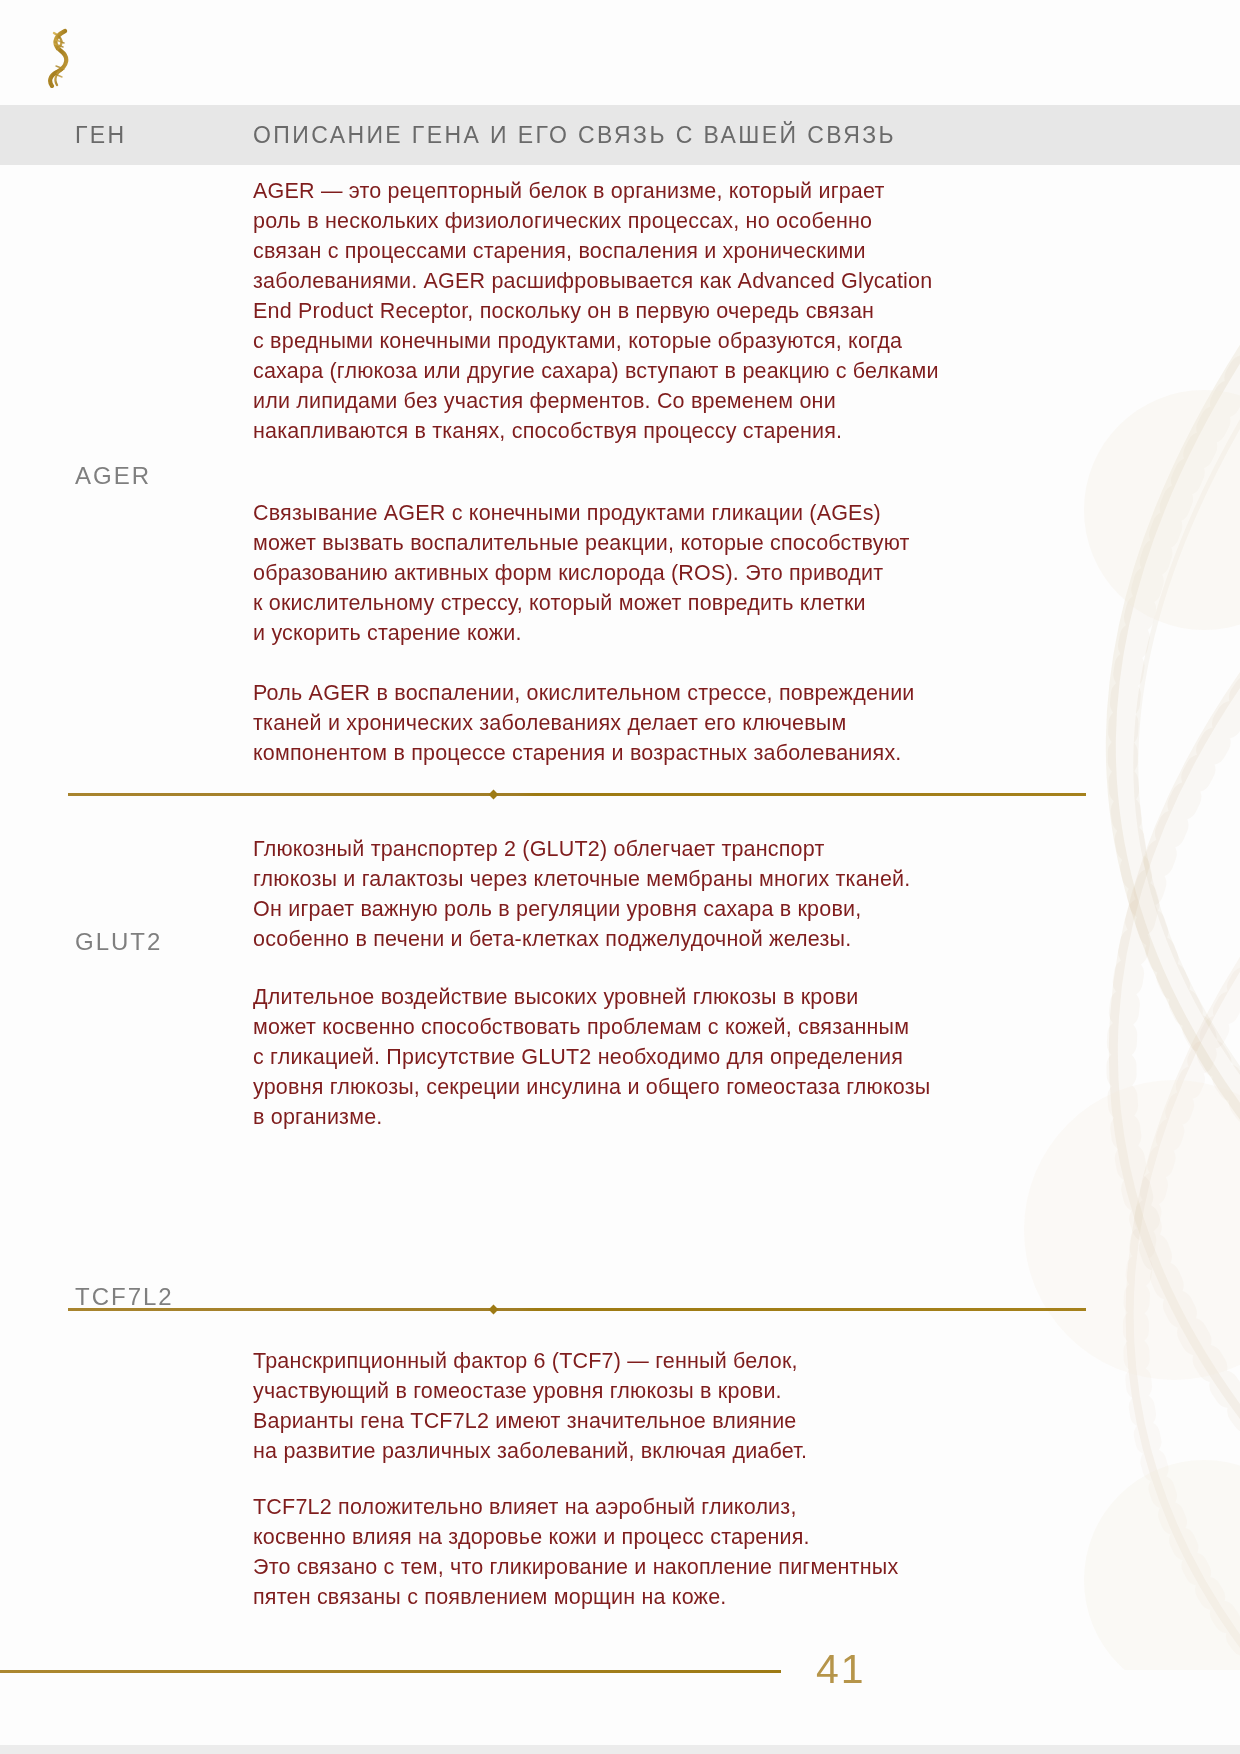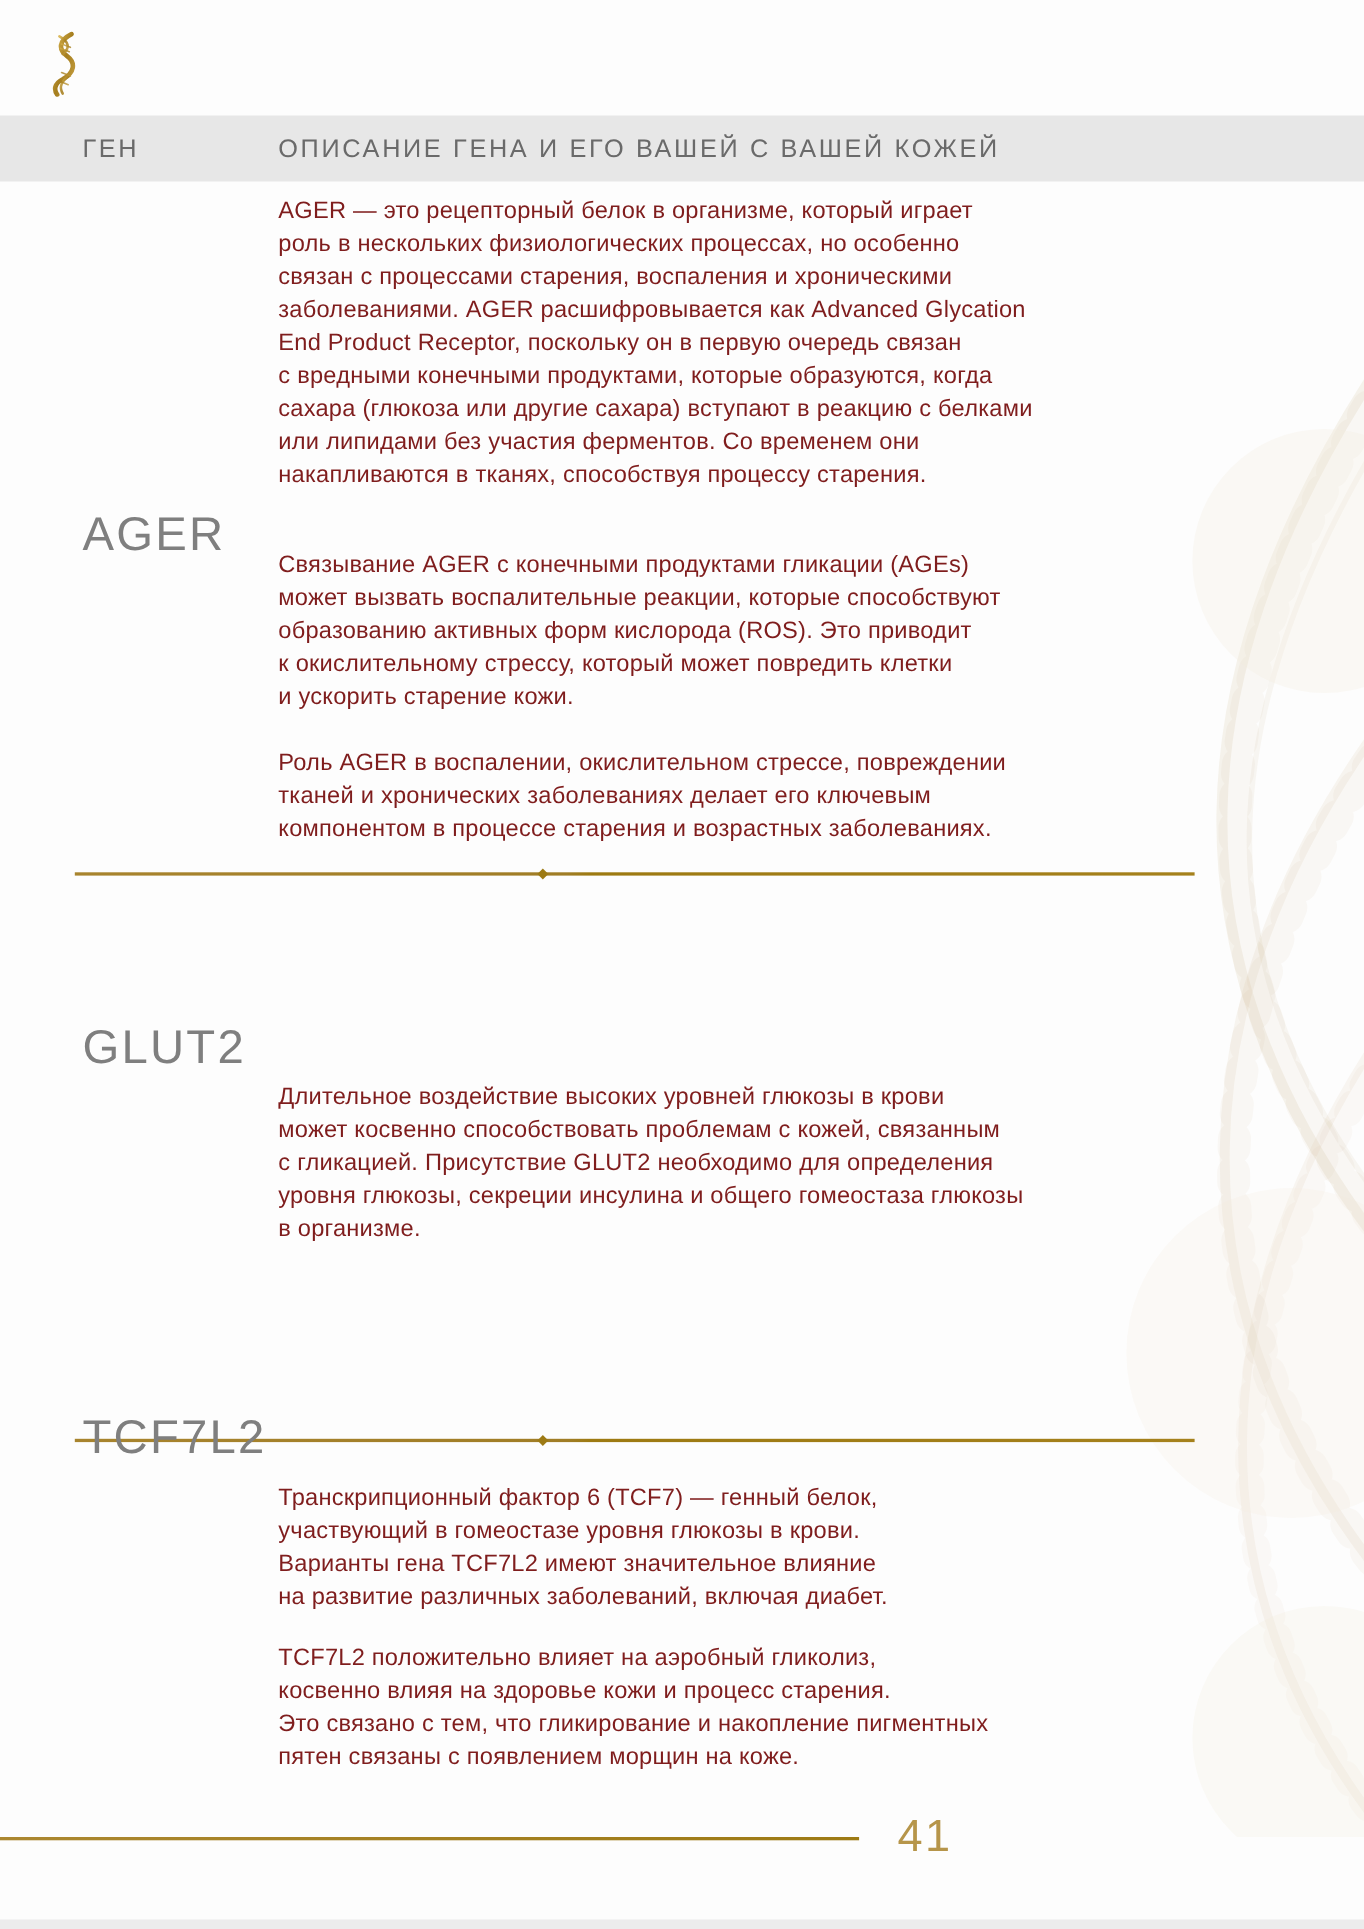--- a/index.html
+++ b/index.html
@@ -18,21 +18,21 @@
   .th{
     position:absolute;top:50%;transform:translateY(-50%);
     font-size:23px;font-weight:300;color:#6a6a6a;letter-spacing:2.4px;
     white-space:nowrap;
   }
   .th-gene{left:75px;}
   .th-desc{left:253px;}
   
   .gene-label{
     position:absolute;left:75px;
-    font-size:43px;font-weight:300;color:#7f7f7f;letter-spacing:2px;
+    font-size:24px;font-weight:300;color:#7f7f7f;letter-spacing:2px;
     white-space:nowrap;
   }
   
   .para{
     position:absolute;left:253px;width:870px;
     font-size:21.5px;line-height:30px;font-weight:300;
     color:#7f1d1d;letter-spacing:.2px;
     white-space:pre-line;
   }
   
@@ -98,21 +98,21 @@
     <g fill="none" stroke="url(#goldlg)" stroke-linecap="round">
       <path d="M21 3 C9 9 9 17 17 23 C25 29 24 38 13 44 C5 48 5 54 8 58" stroke-width="4.2"></path>
       <path d="M10 5 C19 10 20 16 13 21" stroke-width="2.4" opacity="0.9"></path>
       <path d="M19 41 C11 46 10 52 13 57" stroke-width="2.4" opacity="0.9"></path>
       <path d="M12 12 l8 3 M11 16 l8 3 M12 38 l8 3 M11 46 l7 3" stroke-width="1.5" opacity="0.8"></path>
     </g>
   </svg>
 
   <div class="thead">
     <span class="th th-gene">ГЕН</span>
-    <span class="th th-desc">ОПИСАНИЕ ГЕНА И ЕГО ВАШЕЙ С ВАШЕЙ КОЖЕЙ</span>
+    <span class="th th-desc">ОПИСАНИЕ ГЕНА И ЕГО СВЯЗЬ С ВАШЕЙ СВЯЗЬ</span>
   </div>
 
   <div class="gene-label" style="top:462px">AGER</div>
   <div class="para" style="top:176px">AGER — это рецепторный белок в организме, который играет
 роль в нескольких физиологических процессах, но особенно
 связан с процессами старения, воспаления и хроническими
 заболеваниями. AGER расшифровывается как Advanced Glycation
 End Product Receptor, поскольку он в первую очередь связан
 с вредными конечными продуктами, которые образуются, когда
 сахара (глюкоза или другие сахара) вступают в реакцию с белками
@@ -123,20 +123,24 @@
 компонентом в процессе старения и возрастных заболеваниях.</div>
   <div class="para" style="top:498px">Связывание AGER с конечными продуктами гликации (AGEs)
 может вызвать воспалительные реакции, которые способствуют
 образованию активных форм кислорода (ROS). Это приводит
 к окислительному стрессу, который может повредить клетки
 и ускорить старение кожи.</div>
 
   <div class="divider divider-1"></div>
 
   <div class="gene-label" style="top:928px">GLUT2</div>
+  <div class="para" style="top:834px">Глюкозный транспортер 2 (GLUT2) облегчает транспорт
+глюкозы и галактозы через клеточные мембраны многих тканей.
+Он играет важную роль в регуляции уровня сахара в крови,
+особенно в печени и бета-клетках поджелудочной железы.</div>
   <div class="para" style="top:982px">Длительное воздействие высоких уровней глюкозы в крови
 может косвенно способствовать проблемам с кожей, связанным
 с гликацией. Присутствие GLUT2 необходимо для определения
 уровня глюкозы, секреции инсулина и общего гомеостаза глюкозы
 в организме.</div>
 
   <div class="divider divider-2"></div>
 
   <div class="gene-label" style="top:1283px">TCF7L2</div>
   <div class="para" style="top:1346px">Транскрипционный фактор 6 (TCF7) — генный белок,

